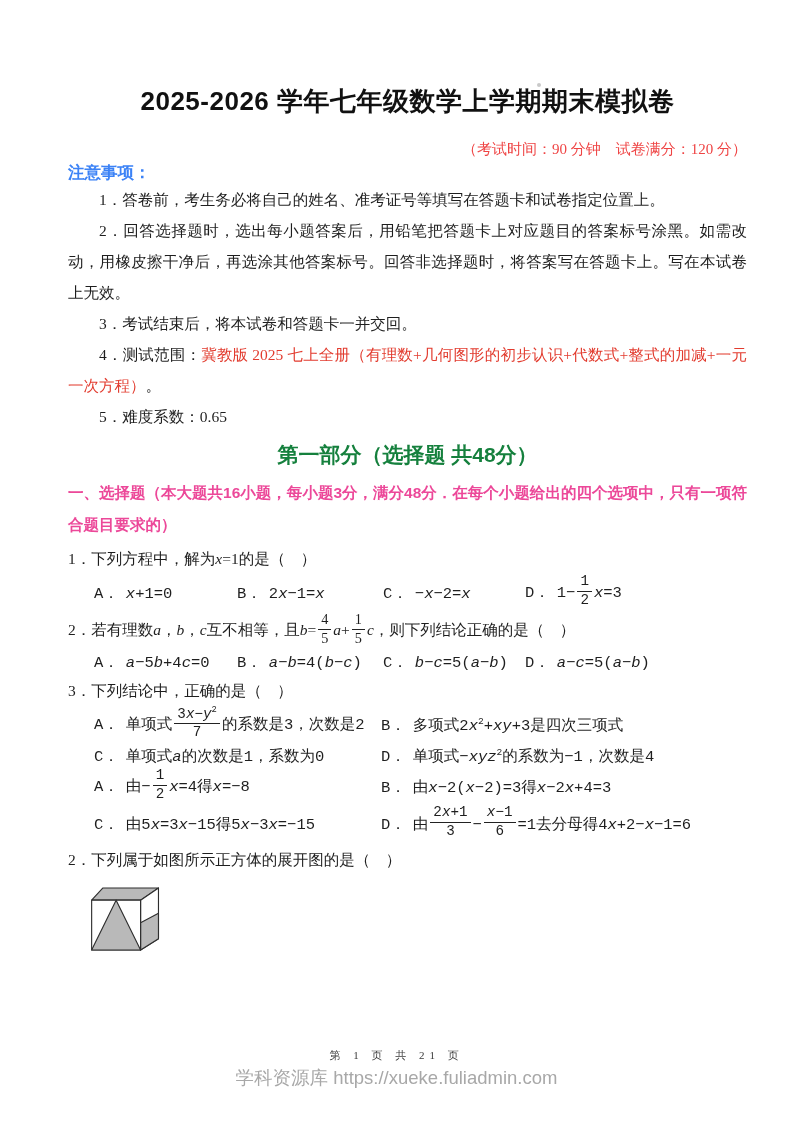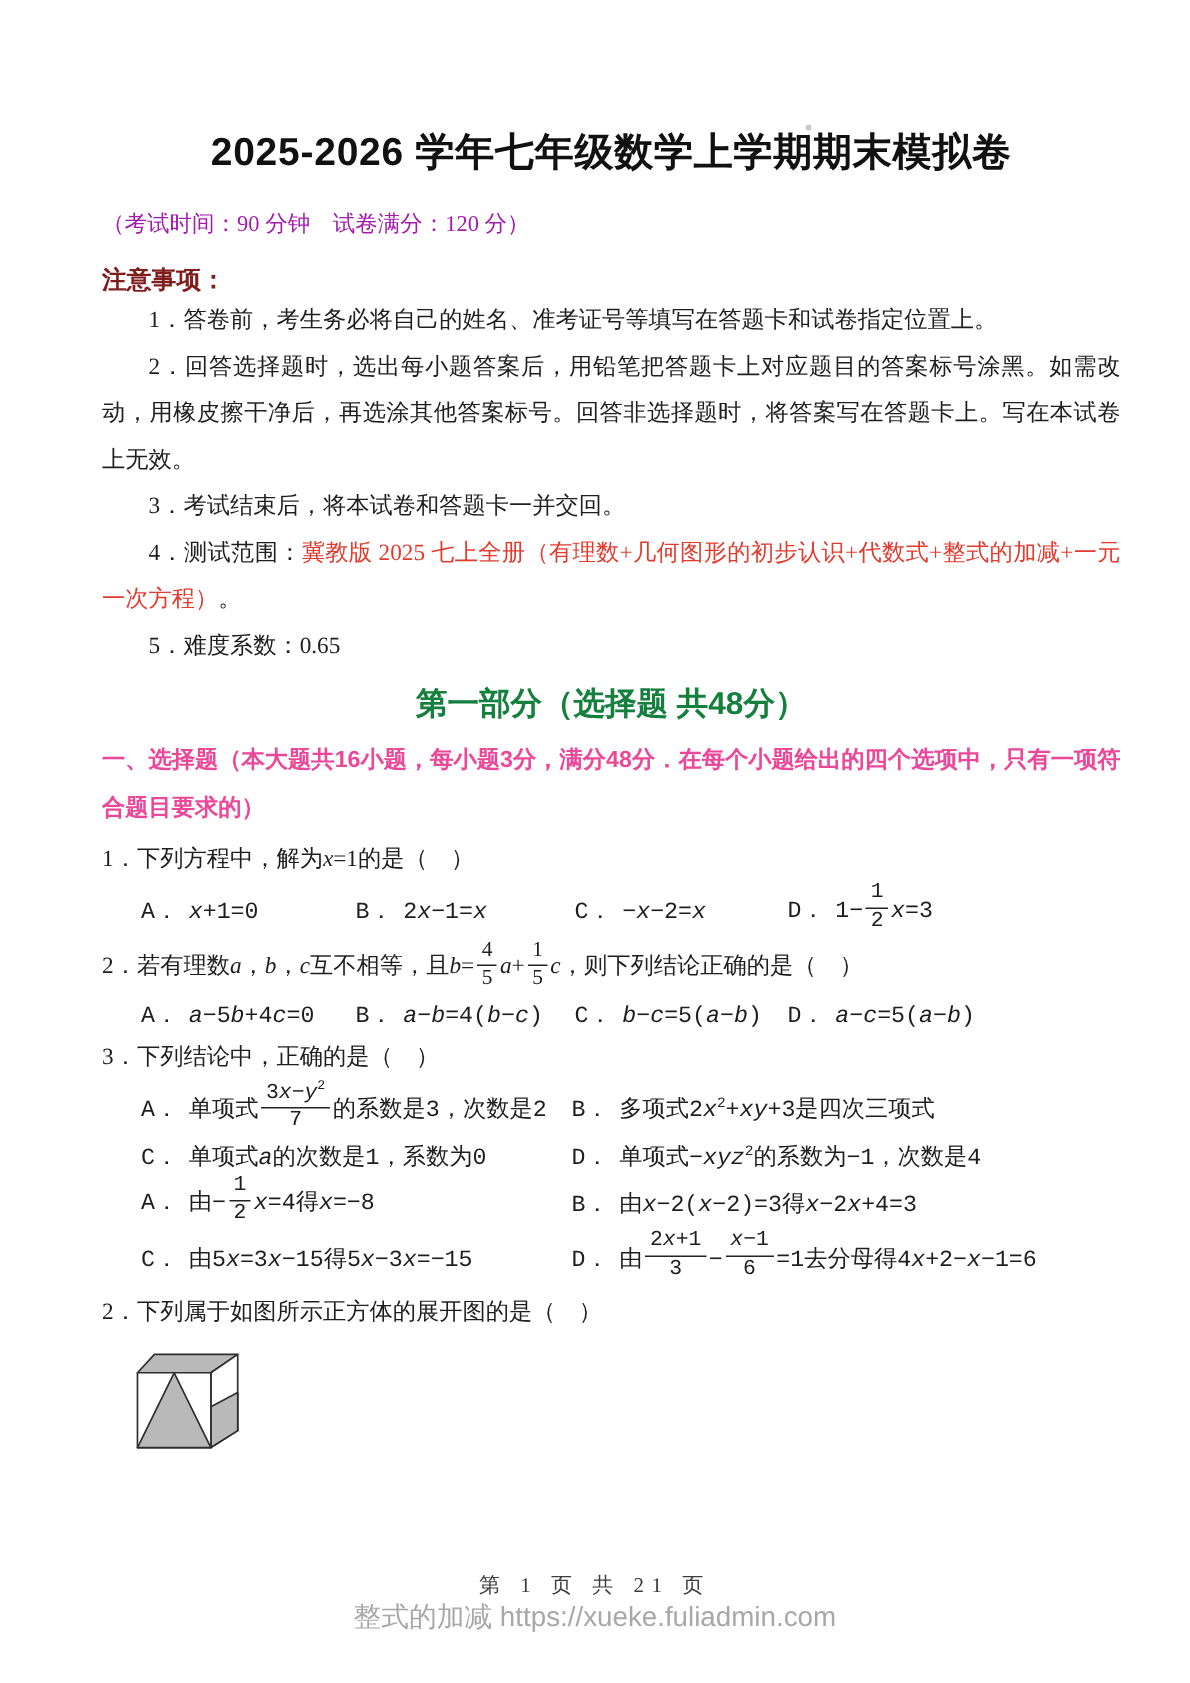--- a/index.html
+++ b/index.html
@@ -7,24 +7,24 @@
     width:793px;height:1122px;position:relative;overflow:hidden;
     background:#ffffff;color:#1e1e1e;
     font-family:"Liberation Serif","DejaVu Serif",serif;
   }
   .container{padding:84px 46px 0 68px;}
   .speck{position:absolute;left:537px;top:83px;width:4px;height:4px;border-radius:50%;background:#c9c9c9;}
   .title{
     margin:0;text-align:center;font-size:26px;font-weight:700;letter-spacing:.5px;
     font-family:"Liberation Sans","DejaVu Sans",sans-serif;color:#111;
   }
-  .subtitle{text-align:left;font-size:15px;margin-top:21px;color:#a21caf;}
+  .subtitle{text-align:right;font-size:15px;margin-top:21px;color:#ef4444;}
   .notes-heading{
-    margin-top:17px;font-size:16.5px;font-weight:700;
-    font-family:"Liberation Sans","DejaVu Sans",sans-serif;color:#7f1d1d;
+    margin-top:3px;font-size:16.5px;font-weight:700;
+    font-family:"Liberation Sans","DejaVu Sans",sans-serif;color:#3b82f6;
   }
   .notes p{margin:0;font-size:15.5px;line-height:31px;text-indent:2em;text-align:justify;}
   .red{color:#e23b2e;}
   .section-title{
     margin-top:9px;text-align:center;font-size:21px;font-weight:700;
     font-family:"Liberation Sans","DejaVu Sans",sans-serif;color:#15803d;
   }
   .intro{
     margin:8px 0 0 0;font-size:15.5px;font-weight:700;line-height:32px;text-align:justify;
     font-family:"Liberation Sans","DejaVu Sans",sans-serif;color:#ec4899;
@@ -42,21 +42,21 @@
   sup{font-size:.62em;}
   .frac{
     display:inline-block;text-align:center;vertical-align:middle;
     line-height:1.1;font-size:.92em;margin:0 2px;position:relative;top:-2px;
   }
   .frac .fn{display:block;padding:0 3px 1px;border-bottom:1px solid #222;}
   .frac .fd{display:block;padding-top:1px;}
   .cube{margin:7px 0 0 18px;display:block;}
   .page-num{
     position:absolute;top:1048px;left:0;right:0;text-align:center;
-    font-size:14px;letter-spacing:5px;color:#3c3c3c;
+    font-size:11px;letter-spacing:5px;color:#3c3c3c;
   }
   .watermark{
     position:absolute;top:1065px;left:0;right:0;text-align:center;
     font-size:18.5px;color:#a8a8a8;
     font-family:"Liberation Sans","DejaVu Sans",sans-serif;
   }
 </style>
 </head>
 <body>
 
@@ -129,13 +129,13 @@
         <polygon points="58,19 77,6 77,60 58,72" fill="#ffffff"></polygon>
         <polygon points="58,43 77,33 77,60 58,72" fill="#b9b9b9"></polygon>
         <polygon points="6,19 58,19 58,72 6,72" fill="#ffffff"></polygon>
         <polygon points="32,19 6,72 58,72" fill="#b9b9b9"></polygon>
       </g>
     </svg>
   </div>
 </div>
 
 <div class="page-num">第 1 页 共 21 页</div>
-<div class="watermark">整式的加减 https://xueke.fuliadmin.com</div>
+<div class="watermark">学科资源库 https://xueke.fuliadmin.com</div>
 
 </body></html>

